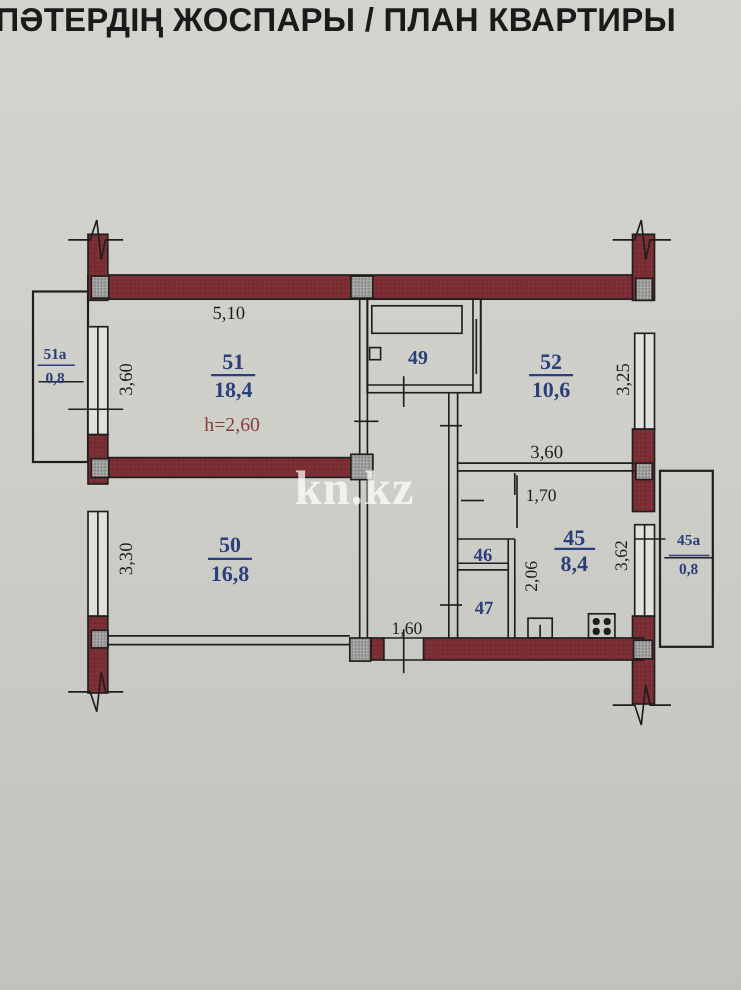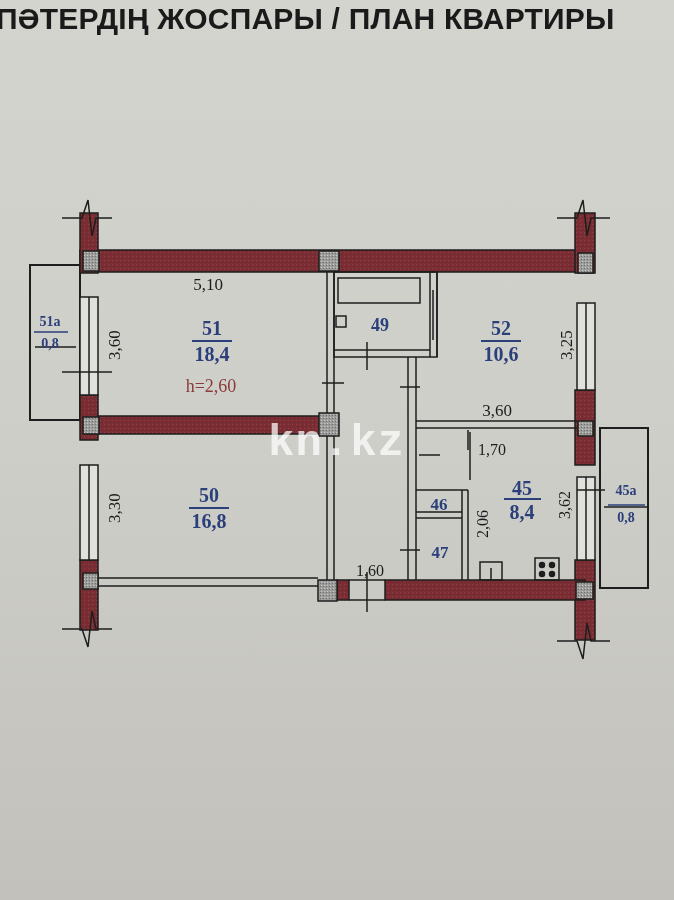--- a/index.html
+++ b/index.html
@@ -13,21 +13,21 @@
       position: absolute; left: -4px; top: 2px; white-space: nowrap;
       font-family: "Liberation Sans", sans-serif; font-weight: bold;
       font-size: 30px; letter-spacing: 0.2px; color: #1a1a1a;
     }
     svg.plan { position: absolute; left: 0; top: 0; }
     .lbl { font-family: "Liberation Serif", serif; font-weight: bold; fill: #2b3f7a; }
     .dim { font-family: "Liberation Serif", serif; fill: #1c1c1c; }
     .h { font-family: "Liberation Serif", serif; fill: #8a3a3a; }
     .watermark {
       position: absolute; left: 268px; top: 418px;
-      font-family: Liberation Mono, monospace; font-size: 44px; font-weight: bold;
+      font-family: Liberation Serif, serif; font-size: 44px; font-weight: bold;
       color: rgba(255,255,255,0.72); letter-spacing: 1px;
     }
   </style>
 </head>
 <body>
 
 <div class="title">ПӘТЕРДІҢ ЖОСПАРЫ / ПЛАН КВАРТИРЫ</div>
 
 <svg class="plan" width="674" height="900" viewBox="0 0 674 900">
   <defs>

